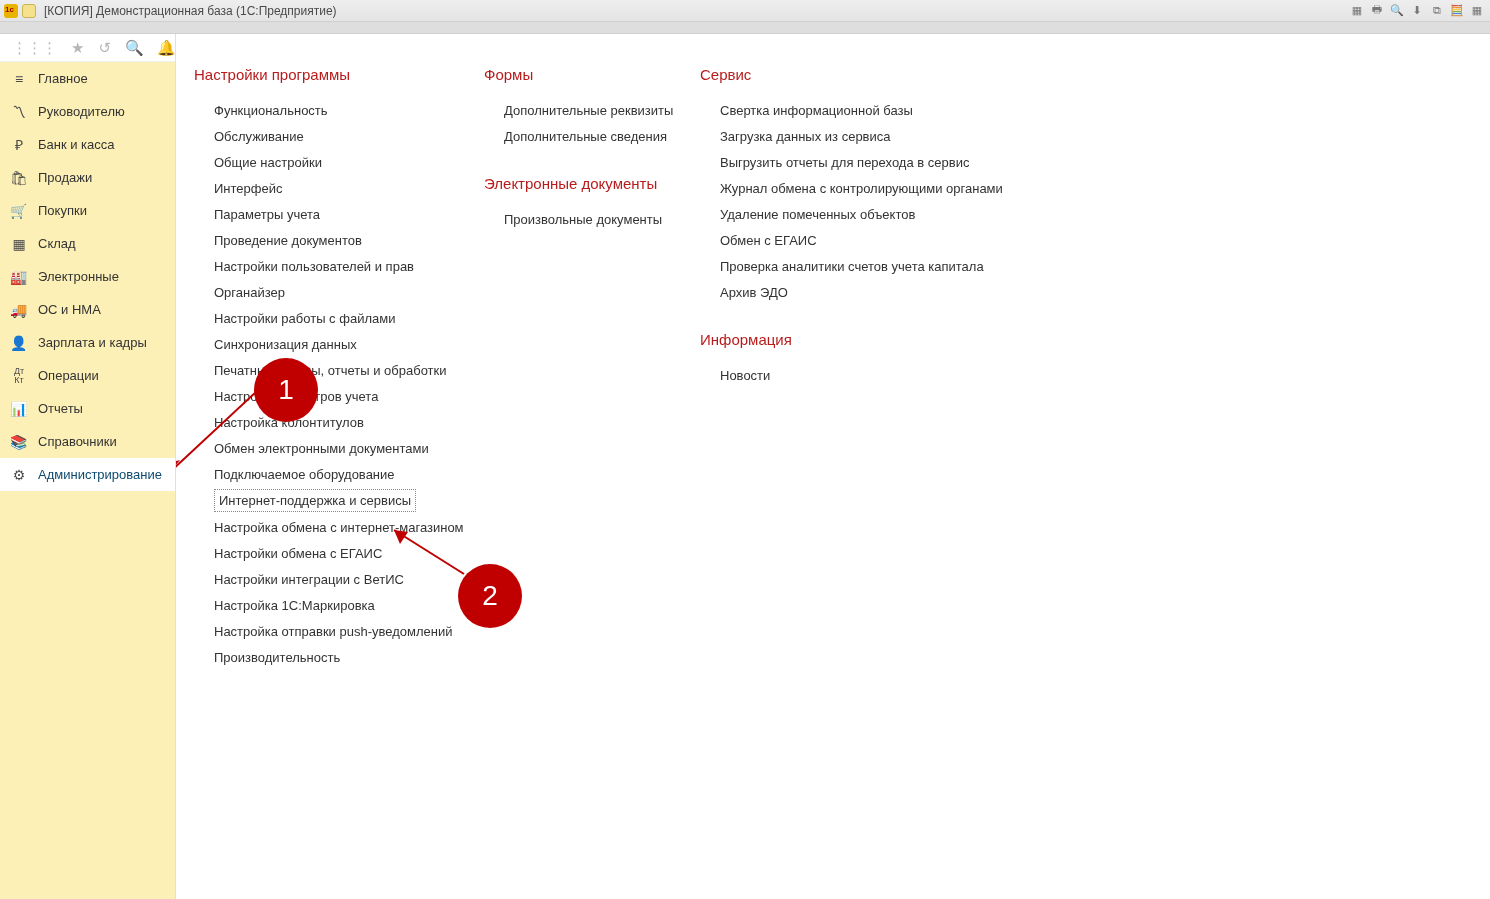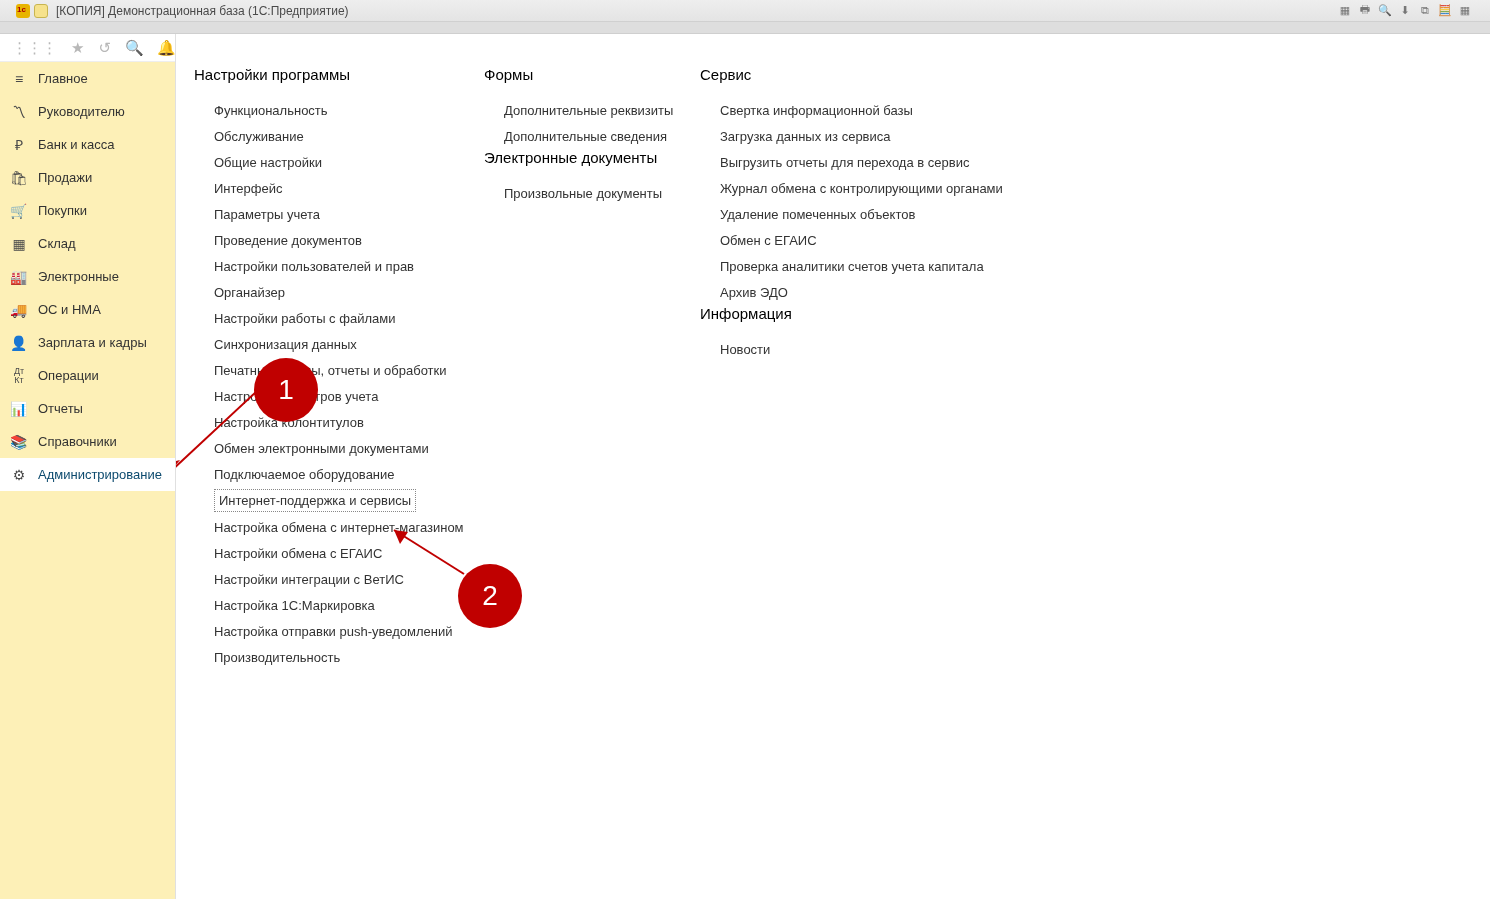--- a/index.html
+++ b/index.html
@@ -10,21 +10,21 @@
     color: #333;
     background: #fff;
     overflow: hidden;
   }
   
   .titlebar {
     height: 22px;
     background: linear-gradient(#eeeeee, #e4e4e4);
     border-bottom: 1px solid #d0d0d0;
     display: flex; align-items: center;
-    padding: 0 16px;
+    padding: 0 4px;
     font-size: 12px; color: #4a4a4a;
   }
   .titlebar .tb-left { display: flex; align-items: center; gap: 4px; flex: 1; }
   .titlebar .tb-icon {
     width: 14px; height: 14px; border-radius: 3px; display: inline-block;
   }
   .ic-1c { background: #e8b400; position: relative; }
   .ic-1c::after { content: "1c"; font-size: 8px; font-weight: bold; color: #a00; position: absolute; top: 1px; left: 1px; }
   .ic-back { background: #f6e28c; border: 1px solid #c8b550; border-radius: 50%; }
   .titlebar .tb-title { margin-left: 4px; white-space: nowrap; overflow: hidden; }
@@ -65,23 +65,23 @@
   .sb-item.active .sb-label { color: #0c4a6e; }
   .sb-rest { flex: 1; background: #fdf0b7; }
   
   .main { flex: 1; padding: 32px 10px 10px 18px; position: relative; overflow: hidden; }
   .cols { display: flex; gap: 0; }
   .col { }
   .col.c1 { width: 290px; }
   .col.c2 { width: 216px; }
   .col.c3 { width: 320px; }
   .section-title {
-    color: #000000; font-size: 15px; margin-bottom: 14px;
-  }
-  .section-title.mtop { }
+    color: #b91c1c; font-size: 15px; margin-bottom: 14px;
+  }
+  .section-title.mtop { margin-top: 26px; }
   .link-list { list-style: none; padding-left: 20px; margin-top: 8px; }
   .link-list li {
     color: #333; font-size: 13px;
     padding: 5.5px 0;
     cursor: pointer;
   }
   .link-list li.boxed {
     border: 1px dotted #888;
     display: inline-block;
     padding: 3px 4px;

